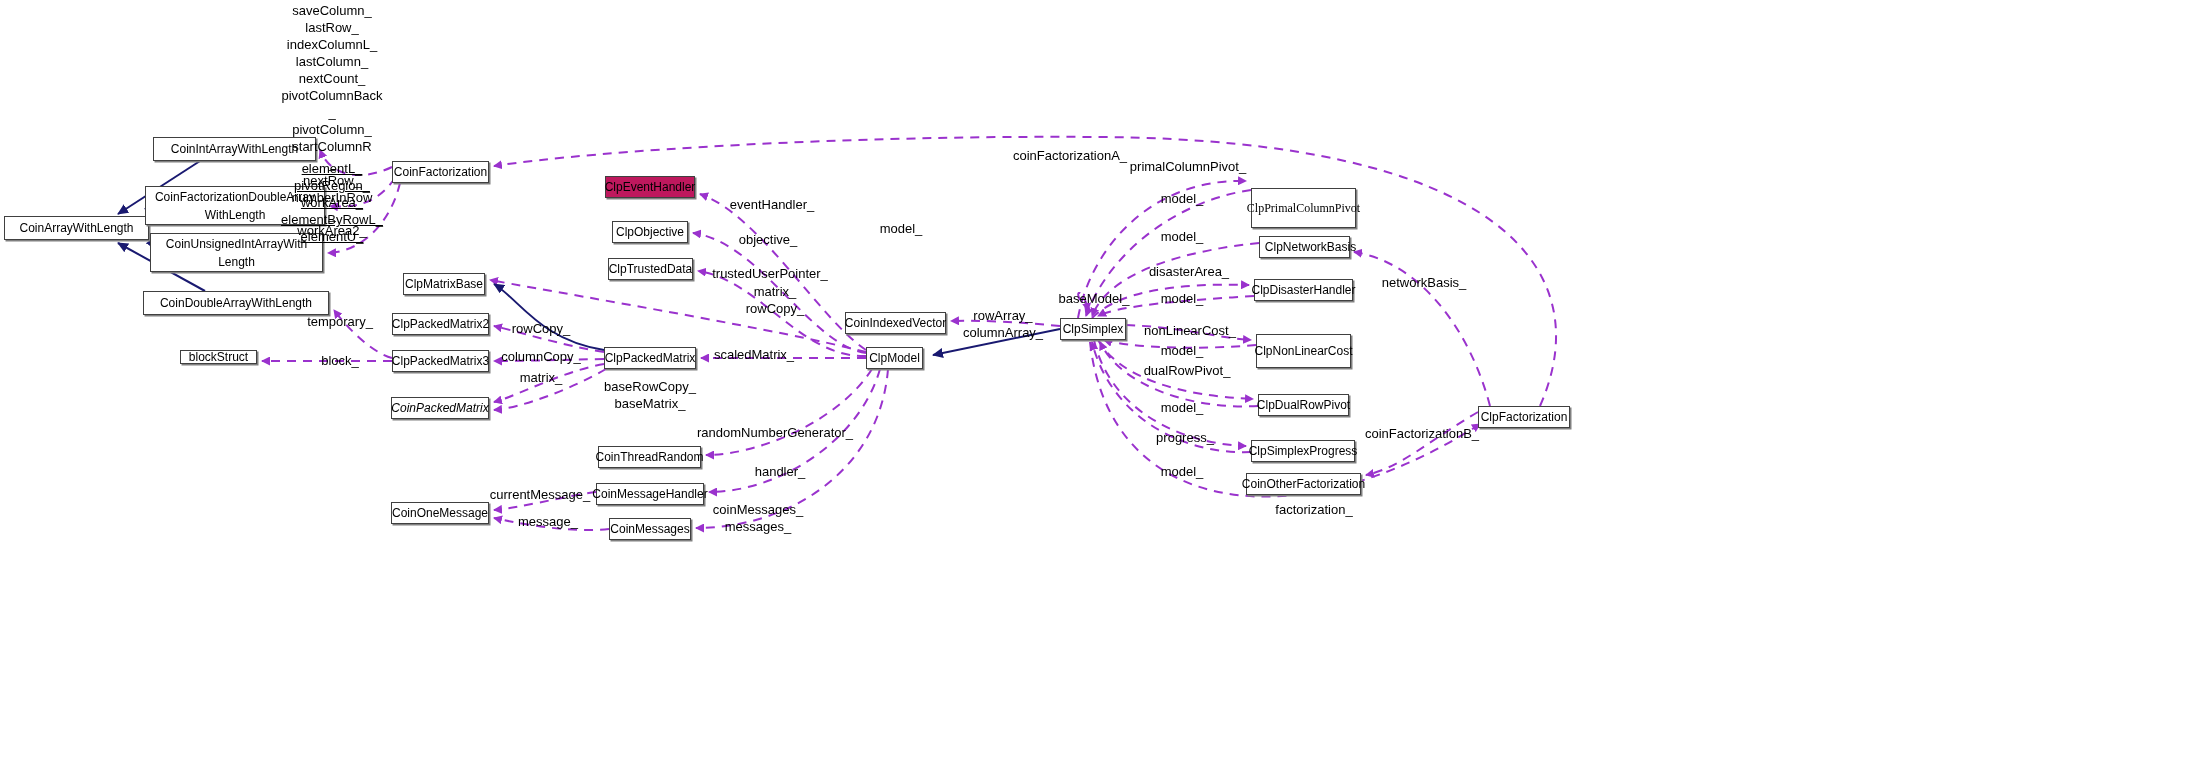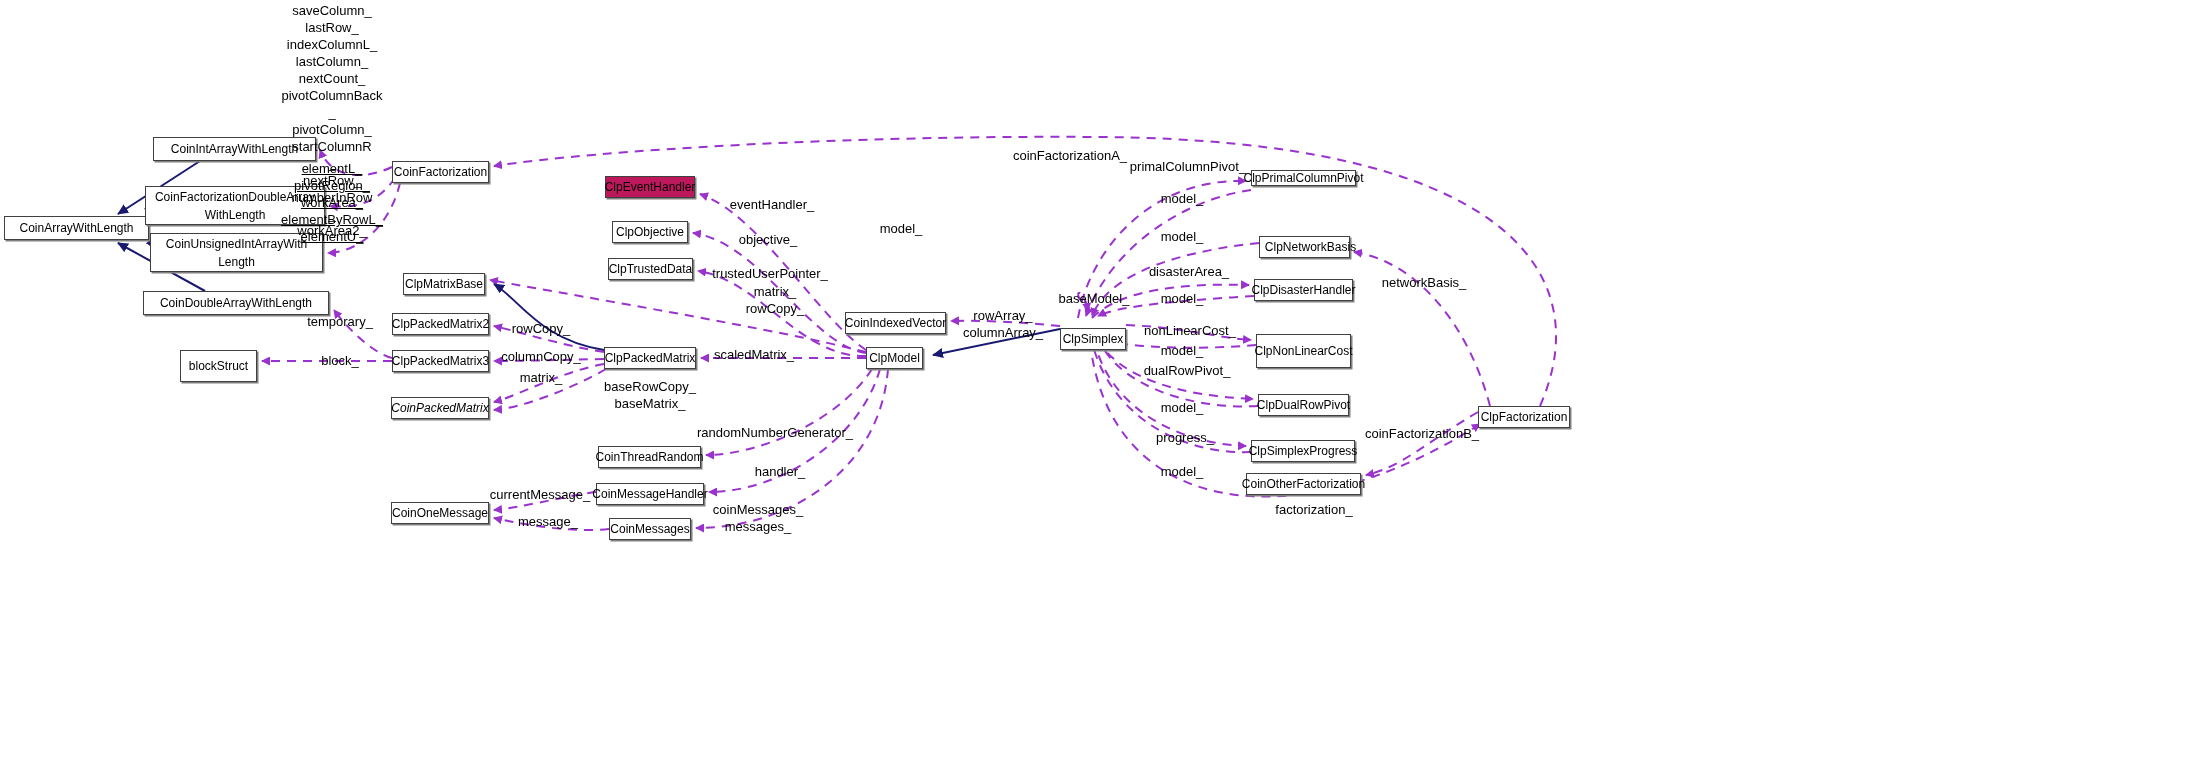--- a/index.html
+++ b/index.html
@@ -114,38 +114,38 @@
   </svg>
 
   <div id="nodes-layer">
       <div class="node" style="left: 4px; top: 216px; width: 145px; height: 24px;">CoinArrayWithLength</div>
       <div class="node" style="left: 153px; top: 137px; width: 163px; height: 24px;">CoinIntArrayWithLength</div>
       <div class="node" style="left: 145px; top: 186px; width: 180px; height: 39px;">CoinFactorizationDoubleArray
 WithLength</div>
       <div class="node" style="left: 150px; top: 233px; width: 173px; height: 39px;">CoinUnsignedIntArrayWith
 Length</div>
       <div class="node" style="left: 143px; top: 291px; width: 186px; height: 24px;">CoinDoubleArrayWithLength</div>
-      <div class="node" style="left: 180px; top: 350px; width: 77px; height: 32px;">blockStruct</div>
+      <div class="node" style="left: 180px; top: 350px; width: 77px; height: 14px;">blockStruct</div>
       <div class="node" style="left: 392px; top: 161px; width: 97px; height: 22px;">CoinFactorization</div>
       <div class="node" style="left: 403px; top: 273px; width: 82px; height: 22px;">ClpMatrixBase</div>
       <div class="node" style="left: 392px; top: 313px; width: 97px; height: 22px;">ClpPackedMatrix2</div>
       <div class="node" style="left: 392px; top: 350px; width: 97px; height: 22px;">ClpPackedMatrix3</div>
       <div class="node" style="left: 391px; top: 397px; width: 98px; height: 22px; font-style: italic;">CoinPackedMatrix</div>
       <div class="node" style="left: 391px; top: 502px; width: 98px; height: 22px;">CoinOneMessage</div>
       <div class="node current" style="left: 605px; top: 176px; width: 90px; height: 22px;">ClpEventHandler</div>
       <div class="node" style="left: 612px; top: 221px; width: 76px; height: 22px;">ClpObjective</div>
       <div class="node" style="left: 608px; top: 258px; width: 85px; height: 22px;">ClpTrustedData</div>
       <div class="node" style="left: 604px; top: 347px; width: 92px; height: 22px;">ClpPackedMatrix</div>
       <div class="node" style="left: 598px; top: 446px; width: 103px; height: 22px;">CoinThreadRandom</div>
       <div class="node" style="left: 596px; top: 483px; width: 108px; height: 22px;">CoinMessageHandler</div>
       <div class="node" style="left: 609px; top: 518px; width: 82px; height: 22px;">CoinMessages</div>
       <div class="node" style="left: 845px; top: 312px; width: 101px; height: 22px;">CoinIndexedVector</div>
       <div class="node" style="left: 866px; top: 347px; width: 57px; height: 22px;">ClpModel</div>
-      <div class="node" style="left: 1060px; top: 328px; width: 66px; height: 22px;">ClpSimplex</div>
-      <div class="node" style="left: 1251px; top: 170px; width: 105px; height: 16px;">ClpPrimalColumnPivot</div>
+      <div class="node" style="left: 1060px; top: 318px; width: 66px; height: 22px;">ClpSimplex</div>
+      <div class="node" style="left: 1251px; top: 188px; width: 105px; height: 40px; font-family: Liberation Serif, serif;">ClpPrimalColumnPivot</div>
       <div class="node" style="left: 1259px; top: 236px; width: 91px; height: 22px; padding-left: 12px;">ClpNetworkBasis</div>
       <div class="node" style="left: 1254px; top: 279px; width: 99px; height: 22px;">ClpDisasterHandler</div>
       <div class="node" style="left: 1256px; top: 334px; width: 95px; height: 34px;">ClpNonLinearCost</div>
       <div class="node" style="left: 1258px; top: 394px; width: 91px; height: 22px;">ClpDualRowPivot</div>
       <div class="node" style="left: 1251px; top: 440px; width: 104px; height: 22px;">ClpSimplexProgress</div>
       <div class="node" style="left: 1246px; top: 473px; width: 115px; height: 22px;">CoinOtherFactorization</div>
       <div class="node" style="left: 1478px; top: 406px; width: 92px; height: 22px;">ClpFactorization</div>
     </div>
   <div id="labels-layer">
       <div class="elabel" style="left: 332px; top: 2px;">saveColumn_

